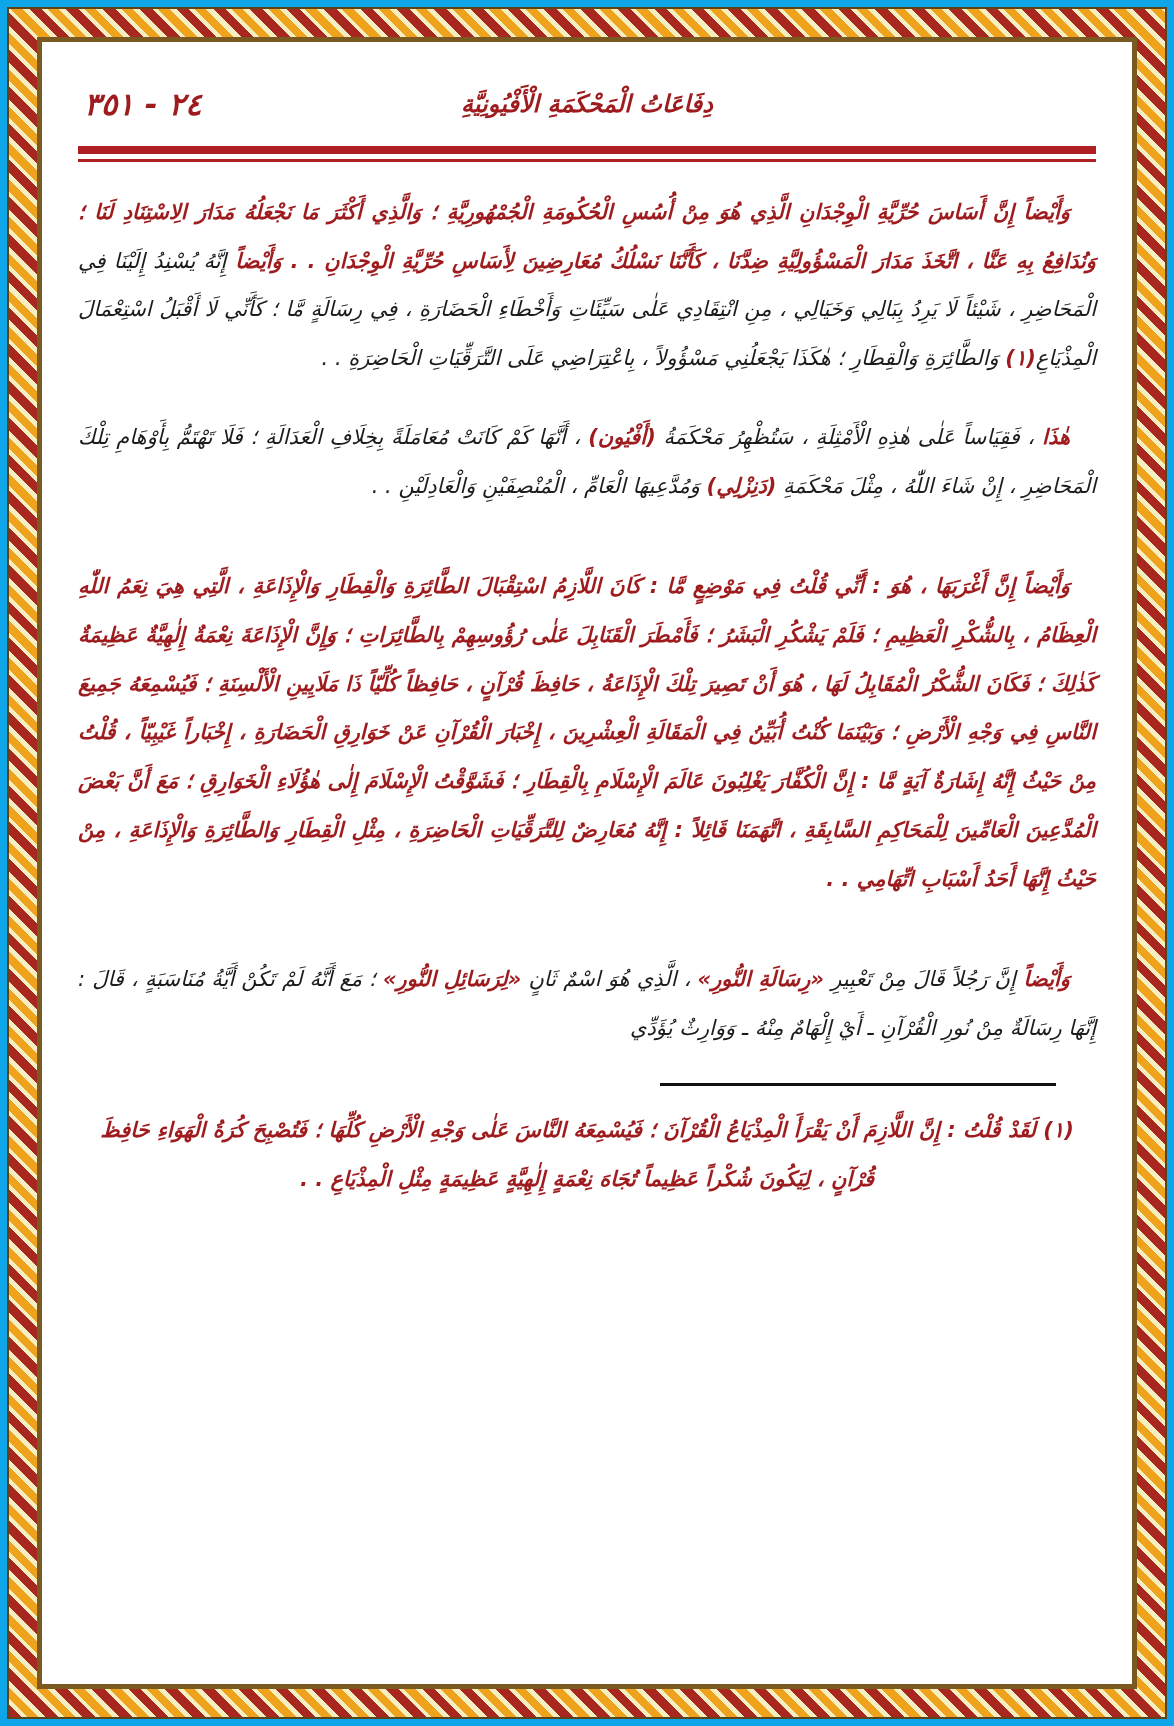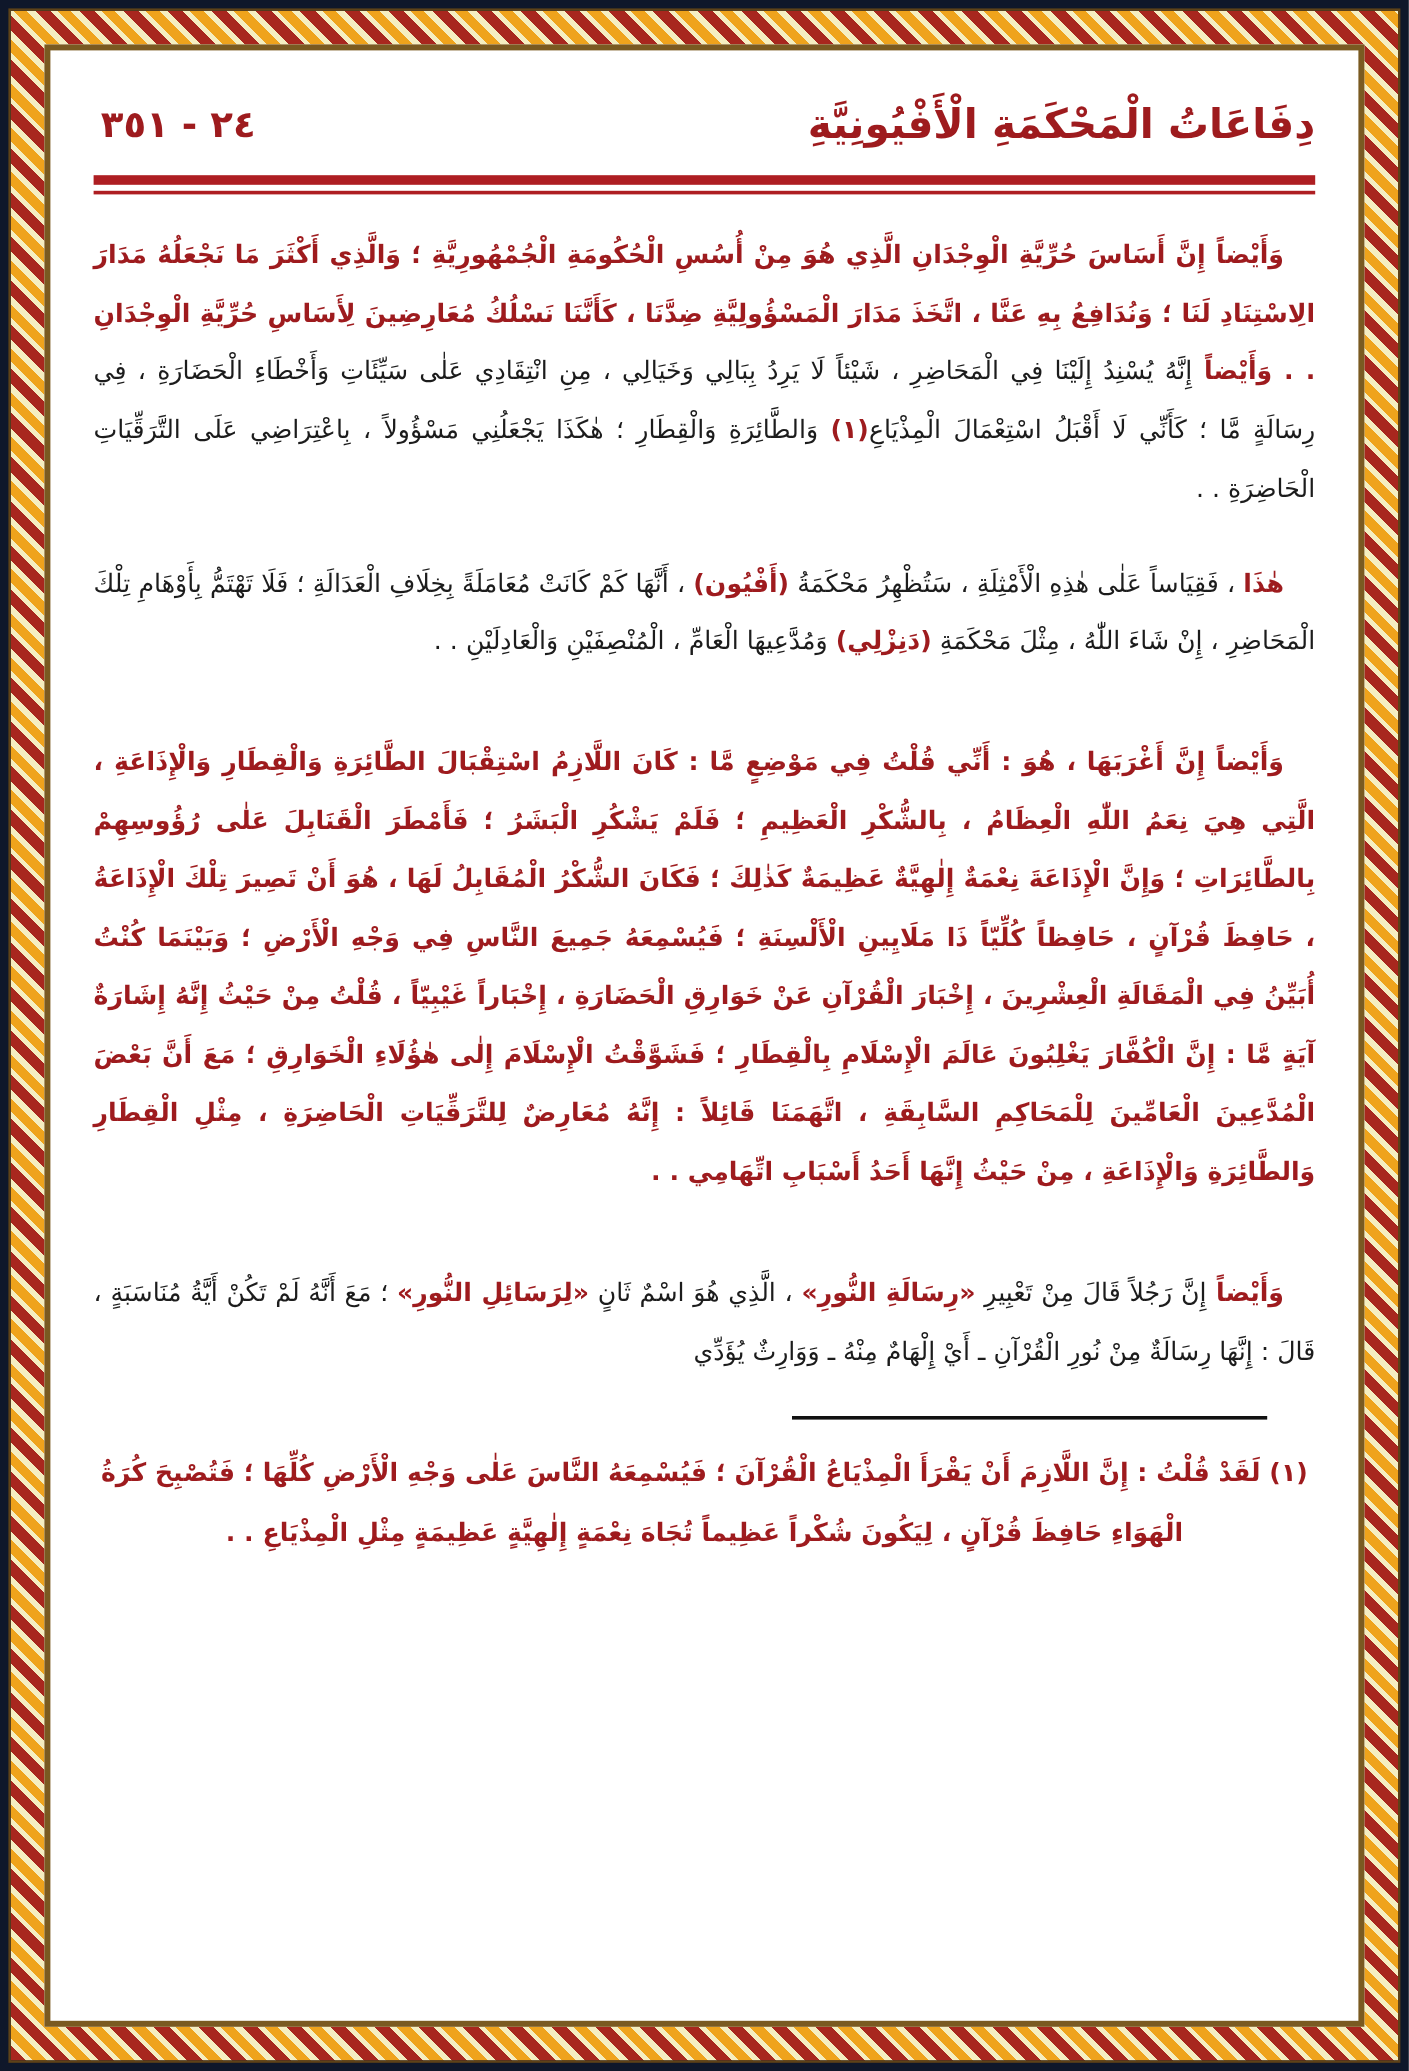--- a/index.html
+++ b/index.html
@@ -10,21 +10,22 @@
   body {
     width: 1174px; height: 1726px;
     position: relative;
     overflow: hidden;
   }
   
   .frame {
     position: absolute; inset: 0;
     padding: 7px;
     box-sizing: border-box;
-    background: #0f172a;
+    background: #0ea5e9;
+    font-style: italic;
   }
   .band {
     width: 100%; height: 100%;
     box-sizing: border-box;
     border: 2px solid #5e4218;
     padding: 28px;
     background: repeating-linear-gradient(45deg,
       #a8271e 0 9px,
       #f5eec1 9px 13px,
       #efa31c 13px 21px,
@@ -35,22 +36,22 @@
     box-sizing: border-box;
     background: #ffffff;
     border: 5px solid #7a5a21;
     padding: 24px 36px 0 36px;
     position: relative;
     direction: rtl;
   }
   
   .header { position: relative; height: 64px; margin-top: 6px; }
   .page-title {
-    text-align: right;
-    font-size: 34px; font-weight: bold;
+    text-align: center;
+    font-size: 24px; font-weight: bold;
     color: #9e1b1e;
     line-height: 64px;
   }
   .page-number {
     position: absolute; left: 6px; top: 0;
     font-size: 31px; font-weight: bold;
     color: #9e1b1e;
     line-height: 64px;
     direction: rtl;
   }

